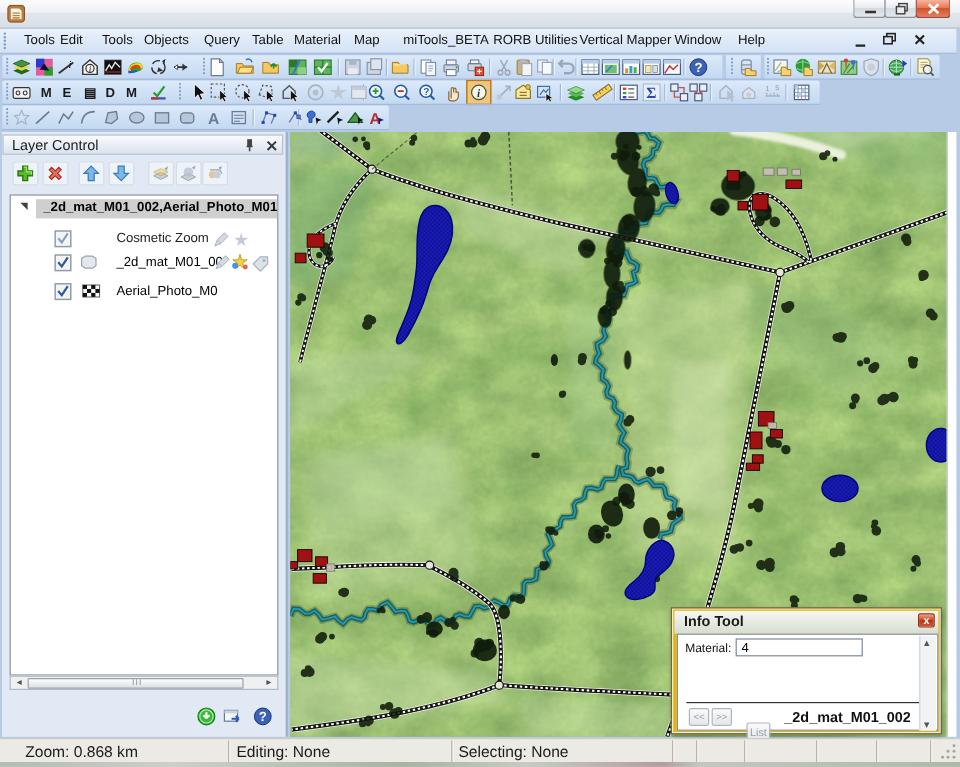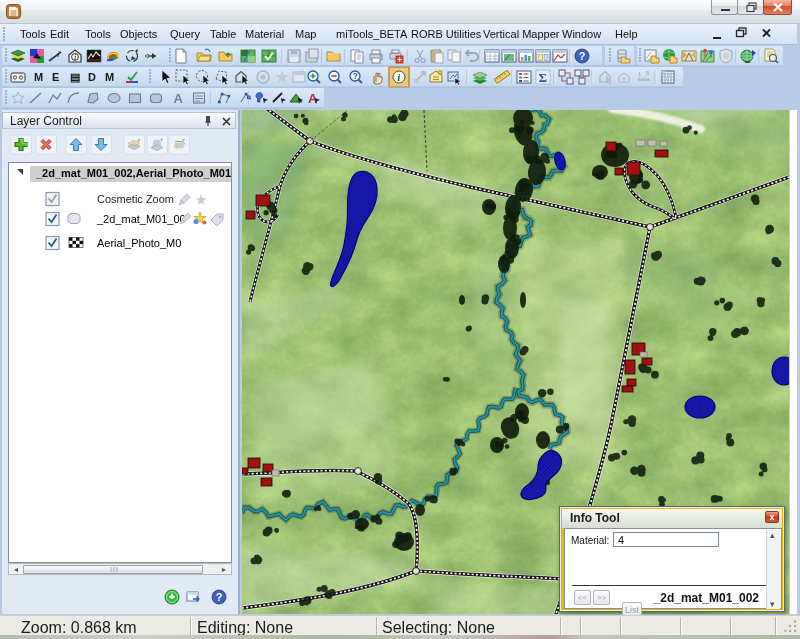--- a/index.html
+++ b/index.html
@@ -20,21 +20,21 @@
 #lpanel { left:0; top:110px; width:240px; height:504px; background:#e1e9f4; border-right:2px solid #9fb2c8; }
 #lptitle { position:absolute; left:2px; top:2px; width:234px; height:17px;
   background:linear-gradient(#fafcfe,#d9e2ee); border:1px solid #b5c2d4;padding-left:43px; }
 #lptitle b { position:absolute; left:7px; top:1px; font-size:12px; font-weight:normal; color:#1a1a1a; }
 #lptree { position:absolute; left:8px; top:52px; width:224px; height:401px; background:#fff; border:1px solid #828f9e; }
 #lphs { position:absolute; left:8px; top:453px; width:224px; height:12px; background:#f0f0f0; border:1px solid #b0b8c2; }
 #lphs .th { position:absolute; left:14px; top:1px; width:180px; height:9px; background:linear-gradient(#fdfdfd,#dcdfe3); border:1px solid #9aa2ac; border-radius:1px; }
 .hsbtn { position:absolute; top:1px; width:12px; height:9px; font-size:7px; color:#555; text-align:center; line-height:9px; }
 .trow { position:absolute; font-size:11px; color:#000; }
 
-#status { left:0; top:615px; width:800px; height:20px; background:#eceae5; border-top:1px solid #cfccc4; font-size:16px; color:#1a1a1a; }
+#status { left:0; top:615px; width:800px; height:20px; background:#eceae5; border-top:1px solid #cfccc4; font-size:13px; color:#1a1a1a; }
 #status i { position:absolute; top:1px; height:18px; border-left:1px solid #b8b4aa; border-right:1px solid #fbfaf8; }
 #status span { position:absolute; top:3px; font-style:normal; }
 #bottom { left:0; top:635px; width:800px; height:4px;
   background:linear-gradient(90deg,#b4bcae,#cbd1c5 18%,#a9b3a0 42%,#c6ccbf 55%,#b59d9a 69%,#c2c8ba 73%,#afb9a6 100%); }
 
 #dlg { left:559px; top:506px; width:226px; height:106px; background:#eab308;
   border:1px solid #5f6a58; box-shadow:inset 0 0 0 1px #e9eee5, 1px 2px 4px rgba(0,0,0,.35); }
 #dlg .cap { position:absolute; left:2px; top:2px; right:2px; height:19px;
   background:linear-gradient(#f6f8f3,#d6ddd0); }
 #dlg .cap b { position:absolute; left:8px; top:2px; font-size:12px; color:#1a1a1a; }

